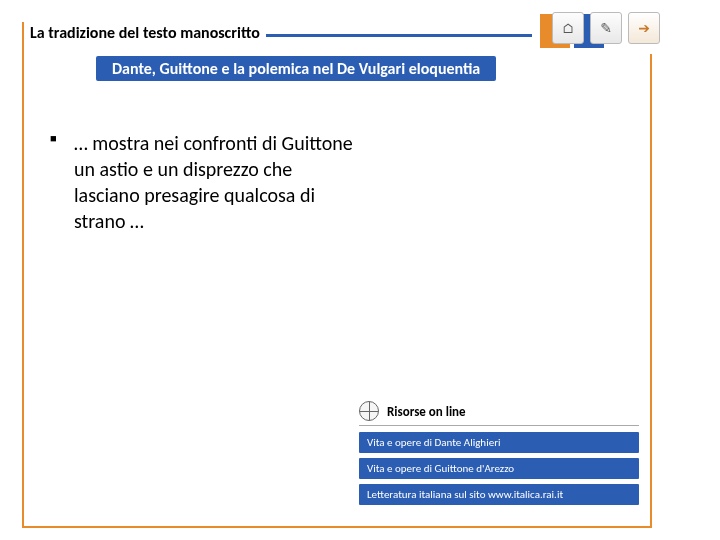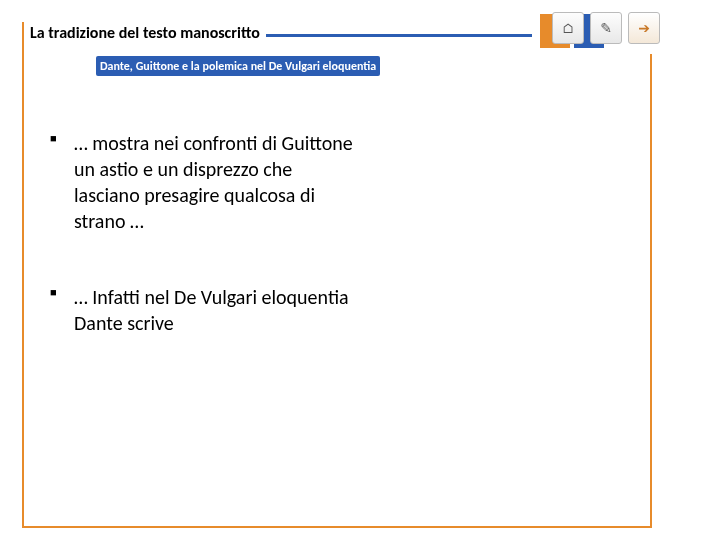--- a/index.html
+++ b/index.html
@@ -57,23 +57,23 @@
   .block {
     width: 30px;
     height: 34px;
   }
   .subtitle-bar {
     position: absolute;
     top: 56px;
     left: 96px;
     background: #2b5db3;
     color: #fff;
-    font-size: 12px;
+    font-size: 16px;
     font-weight: bold;
-    padding: 3px 4px;
+    padding: 3px 16px;
     border-radius: 2px;
   }
   .content {
     position: absolute;
     top: 130px;
     left: 50px;
     width: 310px;
   }
   ul.bullets {
     list-style: none;
@@ -201,18 +201,26 @@
     <div class="icon-btn">⌂</div>
     <div class="icon-btn">✎</div>
     <div class="icon-btn last">➔</div>
   </div>
 
   <div class="subtitle-bar">Dante, Guittone e la polemica nel De Vulgari eloquentia</div>
 
   <div class="content">
     <ul class="bullets">
       <li>… mostra nei confronti di Guittone un astio e un disprezzo che lasciano presagire qualcosa di strano …</li>
-      <li>… Infatti nel De Vulgari eloquentia Dante scrive</li>
     </ul>
   </div>
 
+  <div class="resources">
+    <div class="res-header">
+      <div class="globe"></div>
+      <div class="res-title">Risorse on line</div>
+    </div>
+    <div class="res-link">Vita e opere di Dante Alighieri</div>
+    <div class="res-link">Vita e opere di Guittone d'Arezzo</div>
+    <div class="res-link">Letteratura italiana sul sito www.italica.rai.it</div>
+  </div>
 
 </div>
 
 </body></html>

